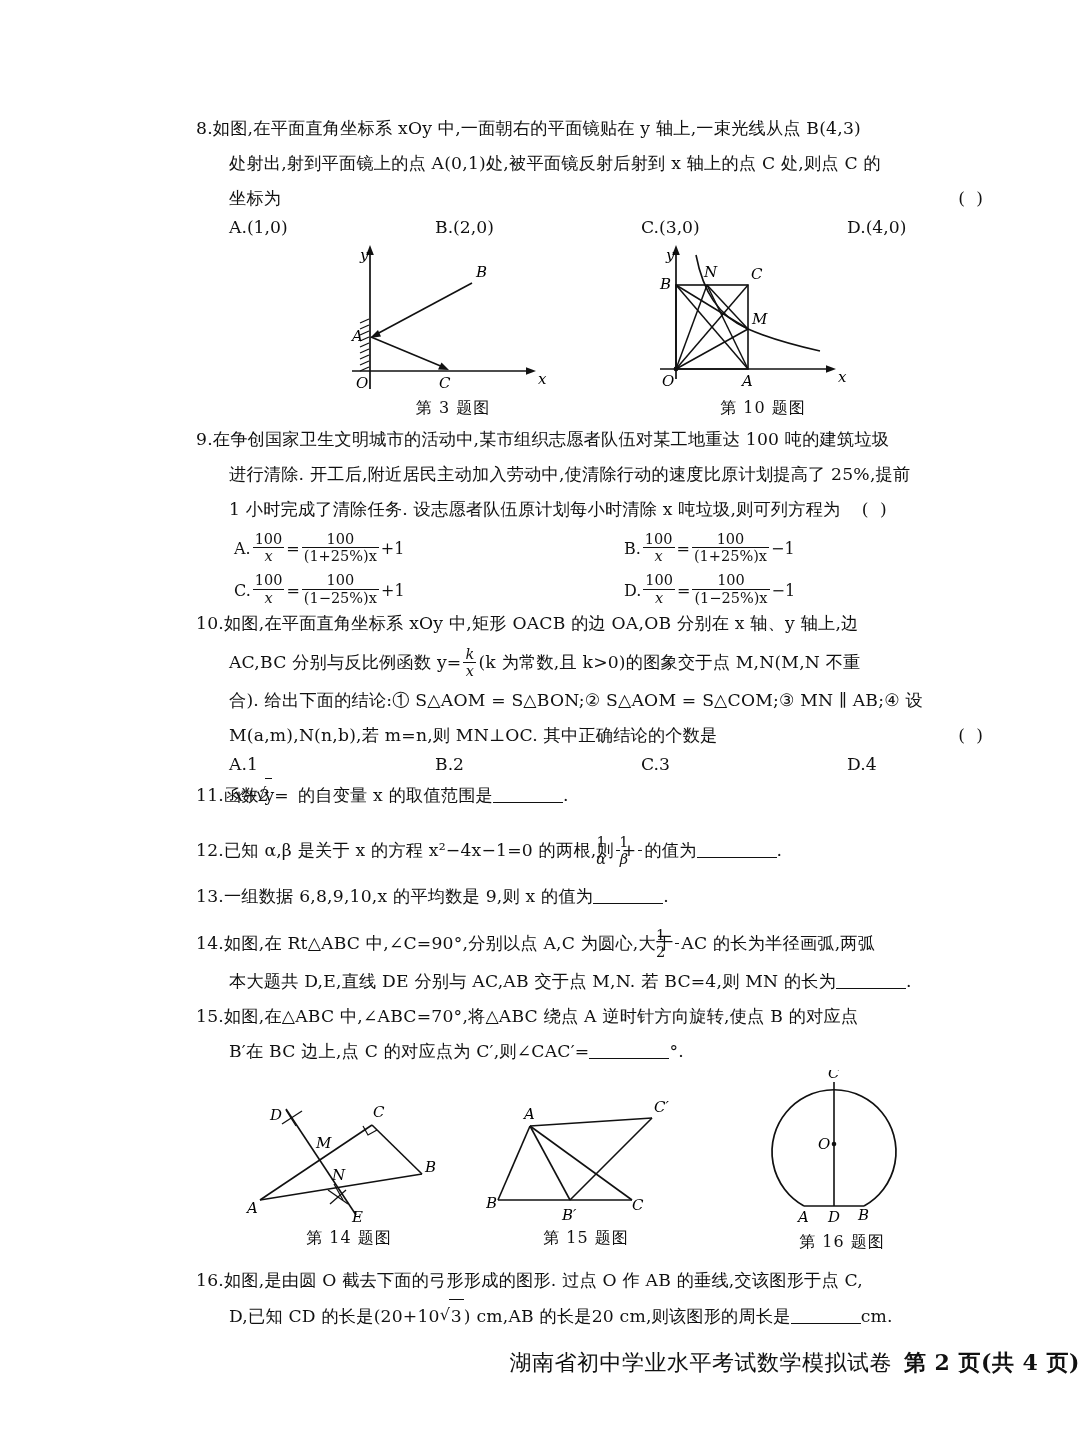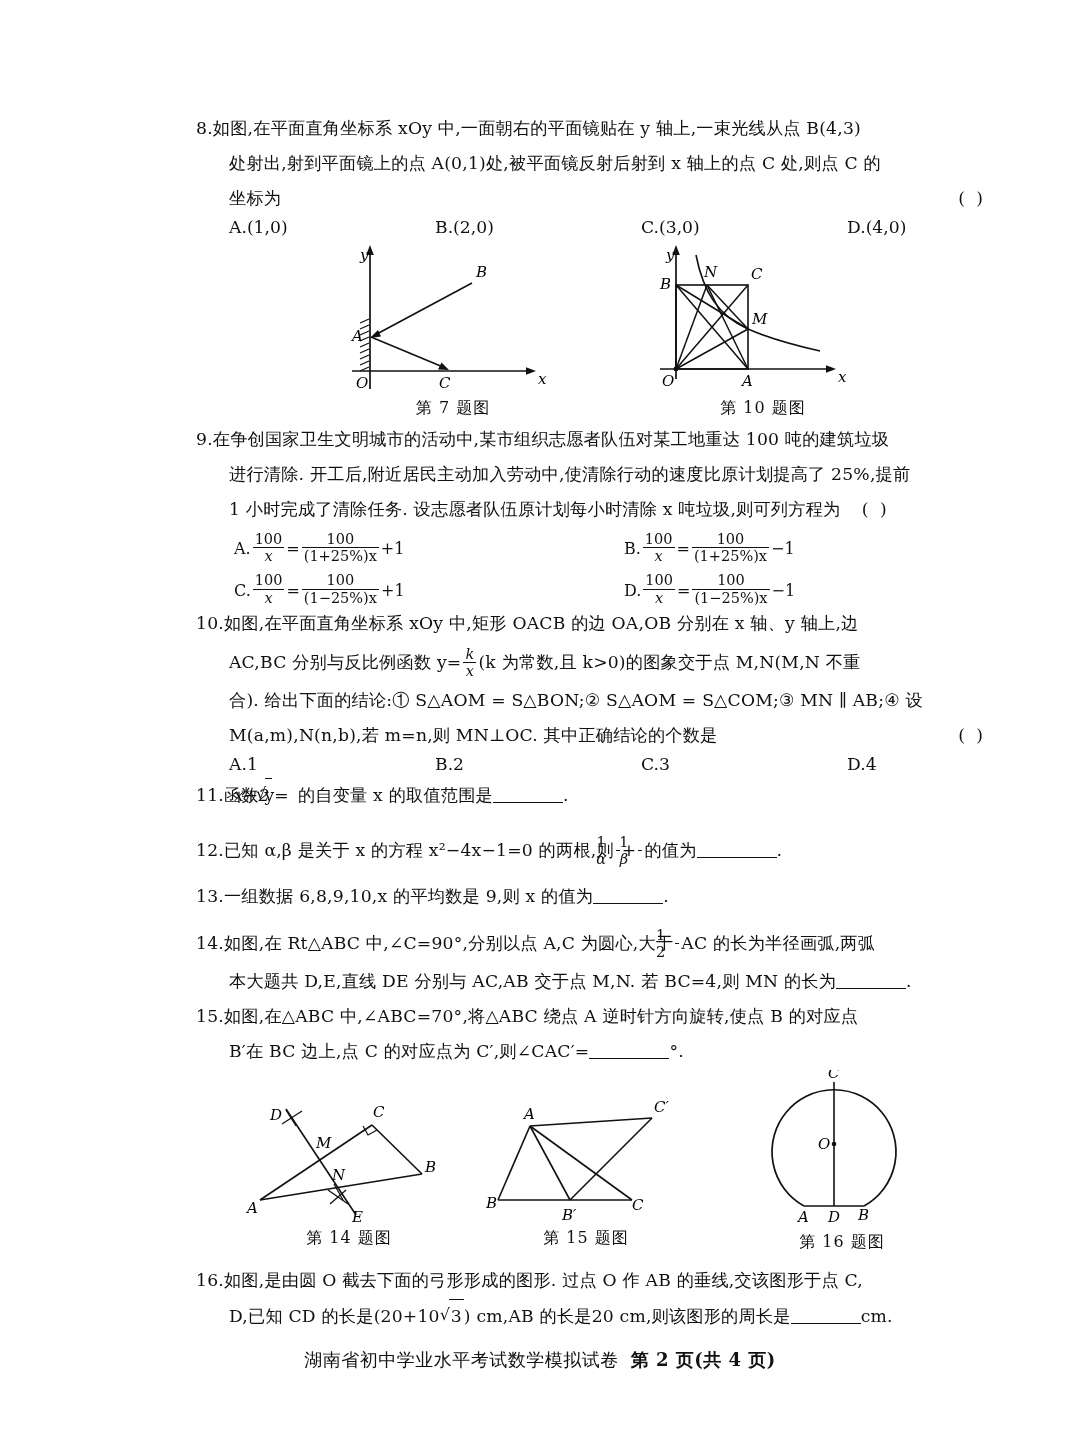--- a/index.html
+++ b/index.html
@@ -100,22 +100,22 @@
     margin-top:2px;
   }
   .fig{position:absolute;}
   svg{display:block;}
   .lbl{font-family:"DejaVu Serif","Liberation Serif",serif;font-style:italic;font-size:15px;}
   
   .footer{
     position:absolute;
     left:0;right:0;
     top:1348px;
-    text-align:center;
-    font-size:18px;
+    text-align:right;
+    font-size:22px;
     letter-spacing:0.5px;
     font-family:"DejaVu Serif","Liberation Serif",serif;
   }
   .footer .pg{font-weight:bold;margin-left:12px;}
 </style>
 </head>
 <body>
 
 <div class="page">
 
@@ -167,21 +167,21 @@
         <line x1="33" y1="96" x2="105" y2="126" stroke="#111" stroke-width="1.6"></line>
         <polygon points="111,129 100,128.5 103.5,121.5" fill="#111"></polygon>
 
         <text class="lbl" x="22" y="19">y</text>
         <text class="lbl" x="200" y="143">x</text>
         <text class="lbl" x="18" y="147">O</text>
         <text class="lbl" x="14" y="100">A</text>
         <text class="lbl" x="138" y="36">B</text>
         <text class="lbl" x="101" y="147">C</text>
       </svg>
-      <div class="figcap">第 7 题图</div>
+      <div class="figcap">第 3 题图</div>
     </div>
 
     <div class="fig" style="left:452px;top:0px;">
       <svg width="230" height="155" viewBox="0 0 230 155">
 
         <line x1="28" y1="138" x2="28" y2="12" stroke="#111" stroke-width="1.7"></line>
         <polygon points="28,4 24.2,14 31.8,14" fill="#111"></polygon>
 
         <line x1="12" y1="128" x2="180" y2="128" stroke="#111" stroke-width="1.7"></line>
         <polygon points="188,128 178,124.2 178,131.8" fill="#111"></polygon>

